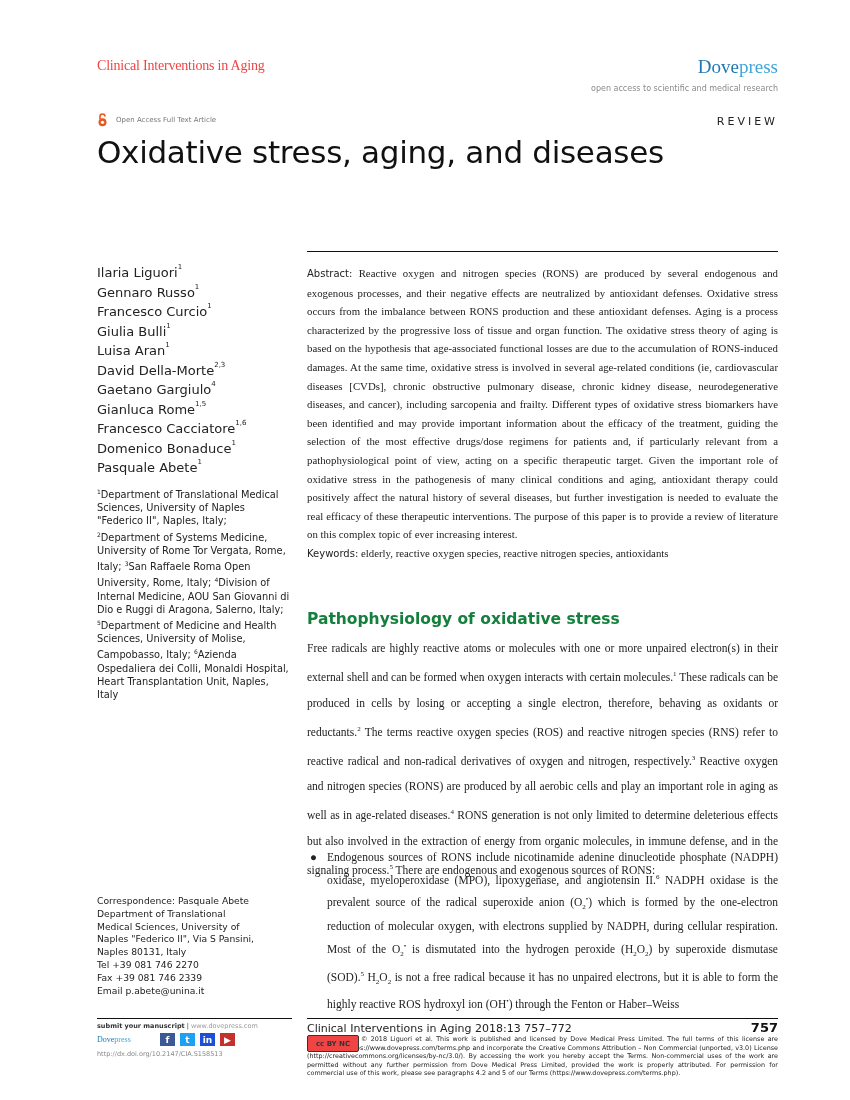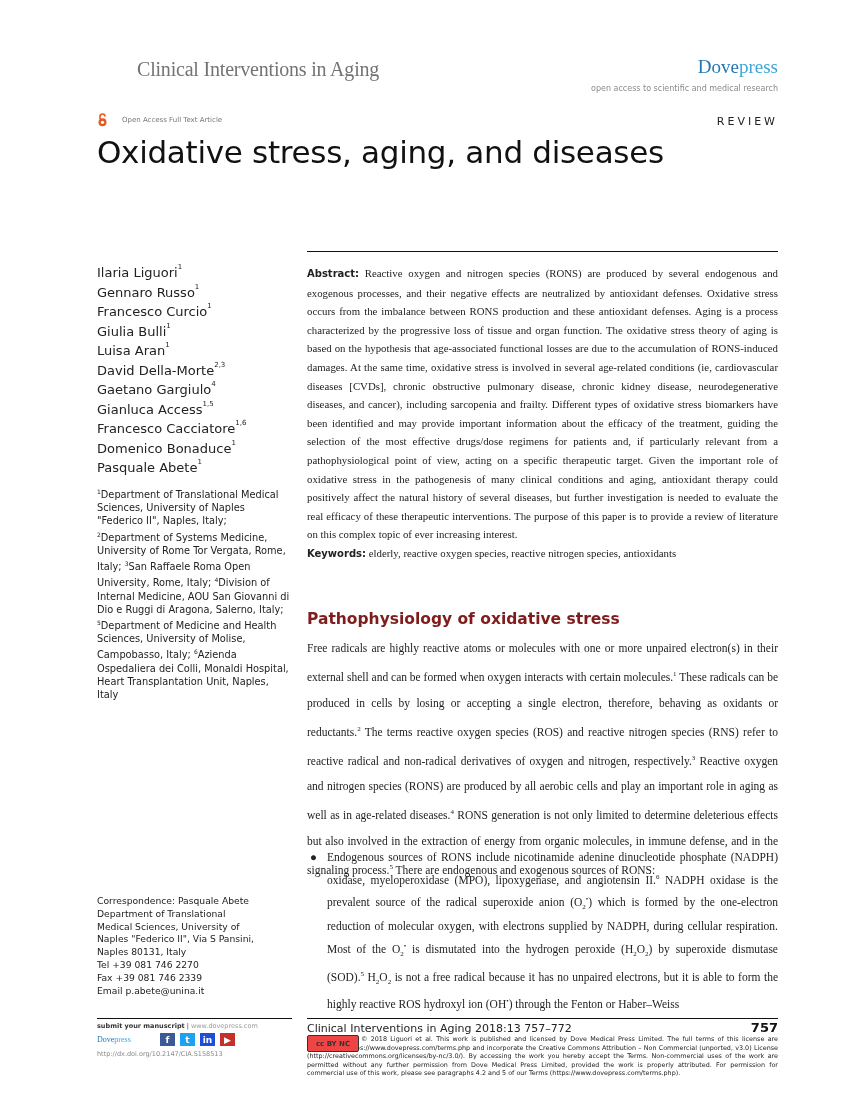--- a/index.html
+++ b/index.html
@@ -1,46 +1,46 @@
 <!DOCTYPE html>
 <html><head>
 <meta charset="utf-8">
 <style>
   html, body { margin:0; padding:0; background:#ffffff; }
   body { width:850px; height:1100px; position:relative; overflow:hidden; color:#1a1a1a; }
   .serif { font-family:"Liberation Serif", "DejaVu Serif", serif; }
   .sans { font-family:"DejaVu Sans", "Liberation Sans", sans-serif; }
   .abs { position:absolute; }
 
-  #journal-name { left:97px; top:58px; font-size:20px; color:#737373; letter-spacing:-0.2px;margin-left:40px; }
+  #journal-name { left:97px; top:58px; font-size:14px; color:#ef4444; letter-spacing:-0.2px; }
   #publisher-logo { right:72px; top:56px; font-size:19px; color:#1f78b4; }
   #publisher-logo .press { color:#3fa6d8; }
   #tagline { right:72px; top:84px; font-size:8px; color:#8a8a8a; }
 
-  #oa-row { left:97px; top:113px; display:flex; align-items:center; gap:14px; }
+  #oa-row { left:97px; top:113px; display:flex; align-items:center; gap:8px; }
   #oa-icon { width:11px; height:14px; }
   #oa-label { font-size:7px; color:#777; }
   #article-type { right:72px; top:115px; font-size:11px; letter-spacing:3px; color:#222; }
 
   #title { left:97px; top:134px; font-size:31px; color:#111; letter-spacing:-0.3px; }
 
   #rule-top { left:307px; top:251px; width:471px; height:1px; background:#111; }
 
   #authors { left:97px; top:263px; font-size:13px; line-height:19.5px; color:#222; }
   #authors sup { font-size:7px; vertical-align:top; line-height:10px; position:relative; top:-1px; }
 
   #affiliations { left:97px; top:485px; width:195px; font-size:9.8px; line-height:13.1px; color:#222; }
   #affiliations sup { font-size:6px; }
 
   #correspondence { left:97px; top:895px; width:195px; font-size:9.2px; line-height:12.8px; color:#222; }
 
   #abstract { left:307px; top:264px; width:471px; font-size:10.8px; line-height:18.6px; text-align:justify; color:#222; }
-  .lbl { font-family:"DejaVu Sans", sans-serif; font-weight:bold; font-size:10px; }
+  .lbl { font-family:"DejaVu Sans", sans-serif; font-weight:normal; font-size:10px; }
 
-  #section-heading { left:307px; top:610px; font-size:15.5px; font-weight:bold; color:#7f1d1d; }
+  #section-heading { left:307px; top:610px; font-size:15.5px; font-weight:bold; color:#15803d; }
   #body-text { left:307px; top:635px; width:471px; font-size:11.5px; line-height:26px; text-align:justify; color:#222; }
   #bullet-item { left:307px; top:848px; width:471px; font-size:11.5px; line-height:19.5px; text-align:justify; color:#222; }
   #bullet-item .dot { position:absolute; left:3px; top:0; }
   #bullet-item .txt { margin-left:20px; display:block; }
   sub, .bsup { font-size:7px; }
 
   #rule-foot-left { left:97px; top:1018px; width:195px; height:1px; background:#111; }
   #rule-foot-right { left:307px; top:1018px; width:471px; height:1px; background:#111; }
 
   #submit-line { left:97px; top:1022px; font-size:6.5px; color:#333; }
@@ -78,21 +78,21 @@
 <div id="rule-top" class="abs"></div>
 
 <div id="authors" class="abs sans">
     <div><span>Ilaria Liguori</span><sup>1</sup></div>
     <div><span>Gennaro Russo</span><sup>1</sup></div>
     <div><span>Francesco Curcio</span><sup>1</sup></div>
     <div><span>Giulia Bulli</span><sup>1</sup></div>
     <div><span>Luisa Aran</span><sup>1</sup></div>
     <div><span>David Della-Morte</span><sup>2,3</sup></div>
     <div><span>Gaetano Gargiulo</span><sup>4</sup></div>
-    <div><span>Gianluca Access</span><sup>1,5</sup></div>
+    <div><span>Gianluca Rome</span><sup>1,5</sup></div>
     <div><span>Francesco Cacciatore</span><sup>1,6</sup></div>
     <div><span>Domenico Bonaduce</span><sup>1</sup></div>
     <div><span>Pasquale Abete</span><sup>1</sup></div>
   </div>
 <div id="affiliations" class="abs sans"><sup>1</sup><span>Department of Translational Medical Sciences, University of Naples "Federico II", Naples, Italy; </span><sup>2</sup><span>Department of Systems Medicine, University of Rome Tor Vergata, Rome, Italy; </span><sup>3</sup><span>San Raffaele Roma Open University, Rome, Italy; </span><sup>4</sup><span>Division of Internal Medicine, AOU San Giovanni di Dio e Ruggi di Aragona, Salerno, Italy; </span><sup>5</sup><span>Department of Medicine and Health Sciences, University of Molise, Campobasso, Italy; </span><sup>6</sup><span>Azienda Ospedaliera dei Colli, Monaldi Hospital, Heart Transplantation Unit, Naples, Italy</span></div>
 <div id="correspondence" class="abs sans">
     <div>Correspondence: Pasquale Abete</div>
     <div>Department of Translational</div>
     <div>Medical Sciences, University of</div>
     <div>Naples "Federico II", Via S Pansini,</div>

